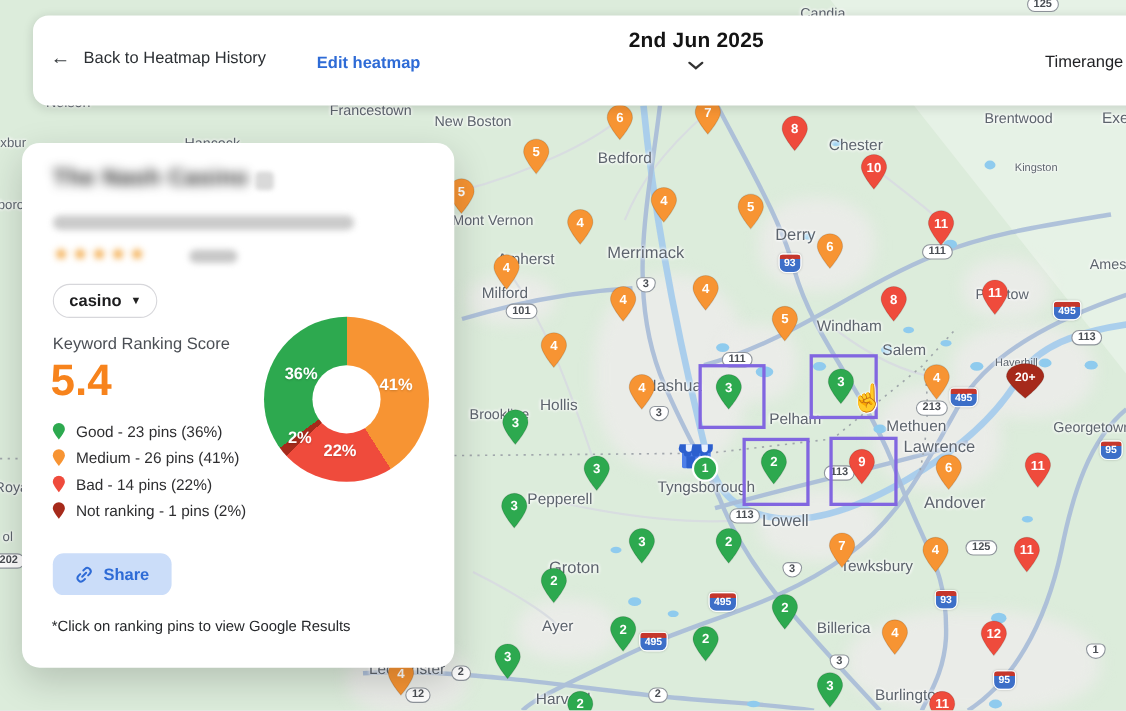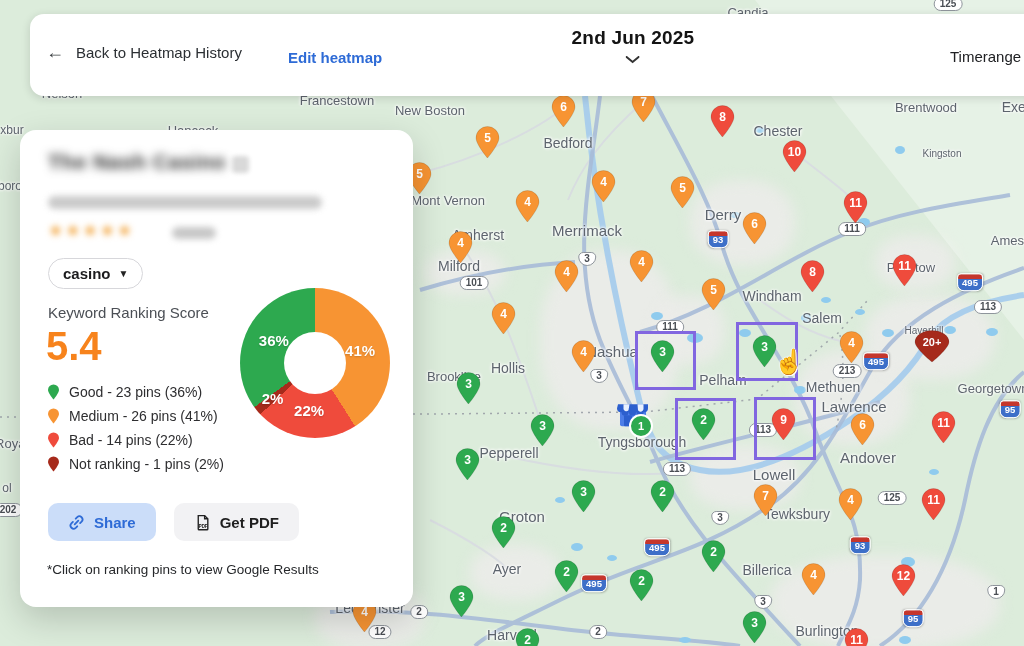--- a/index.html
+++ b/index.html
@@ -168,21 +168,21 @@
         <div class="town" style="left: 911px; top: 267px; font-size: 13px;">Plaistow</div>
         <div class="town" style="left: 924px; top: 330px; font-size: 10px;">Haverhill</div>
         <div class="town" style="left: 993px; top: 388px; font-size: 13px;">Georgetown</div>
         <div class="town" style="left: 833px; top: 387px; font-size: 14px;">Methuen</div>
         <div class="town" style="left: 854px; top: 406px; font-size: 15px;">Lawrence</div>
         <div class="town" style="left: 508px; top: 368px; font-size: 14px;">Hollis</div>
         <div class="town" style="left: 454px; top: 376px; font-size: 13px;">Brookline</div>
         <div class="town" style="left: 612px; top: 351px; font-size: 15px;">Nashua</div>
         <div class="town" style="left: 723px; top: 380px; font-size: 14px;">Pelham</div>
         <div class="town" style="left: 642px; top: 442px; font-size: 14px;">Tyngsborough</div>
-        <div class="town" style="left: 774px; top: 474px; font-size: 15px;">Lowell</div>
+        <div class="town" style="left: 714px; top: 474px; font-size: 15px;">Lowell</div>
         <div class="town" style="left: 509px; top: 453px; font-size: 14px;">Pepperell</div>
         <div class="town" style="left: 522px; top: 516px; font-size: 15px;">Groton</div>
         <div class="town" style="left: 507px; top: 569px; font-size: 14px;">Ayer</div>
         <div class="town" style="left: 512px; top: 635px; font-size: 14px;">Harvard</div>
         <div class="town" style="left: 868px; top: 457px; font-size: 15px;">Andover</div>
         <div class="town" style="left: 797px; top: 514px; font-size: 14px;">Tewksbury</div>
         <div class="town" style="left: 767px; top: 570px; font-size: 14px;">Billerica</div>
         <div class="town" style="left: 827px; top: 631px; font-size: 14px;">Burlington</div>
         <div class="town" style="left: 370px; top: 608px; font-size: 14px;">Leominster</div>
         <div class="town" style="left: 24px; top: 443px; font-size: 13px;">Royalston</div>
@@ -494,25 +494,17 @@
       <button class="btn share">
         <svg width="17" height="17" viewBox="0 0 16 16">
           <g stroke="#2e6bd6" stroke-width="1.7" fill="none" stroke-linecap="round">
             <path d="M6.3 9.7l3.4-3.4"></path>
             <path d="M7.3 4.4l1.4-1.4a2.9 2.9 0 0 1 4.1 4.1L11.4 8.5"></path>
             <path d="M8.7 11.6l-1.4 1.4a2.9 2.9 0 0 1-4.1-4.1L4.6 7.5"></path>
           </g>
         </svg>
         <span>Share</span>
       </button>
-      <button class="btn pdf">
-        <svg width="17" height="17" viewBox="0 0 16 16">
-          <path d="M4 1.5h6l3 3V14a.8.8 0 0 1-.8.8H4.8A.8.8 0 0 1 4 14V1.5z" fill="none" stroke="#222" stroke-width="1.3"></path>
-          <path d="M10 1.5v3h3" fill="none" stroke="#222" stroke-width="1.3"></path>
-          <text x="8.6" y="13.2" font-size="4.2" text-anchor="middle" fill="#222" font-family="Liberation Sans,sans-serif" font-weight="bold">PDF</text>
-        </svg>
-        <span>Get PDF</span>
-      </button>
     </div>
 
     <div class="footnote">*Click on ranking pins to view Google Results</div>
   </div>
 </div>
 
 </body></html>

